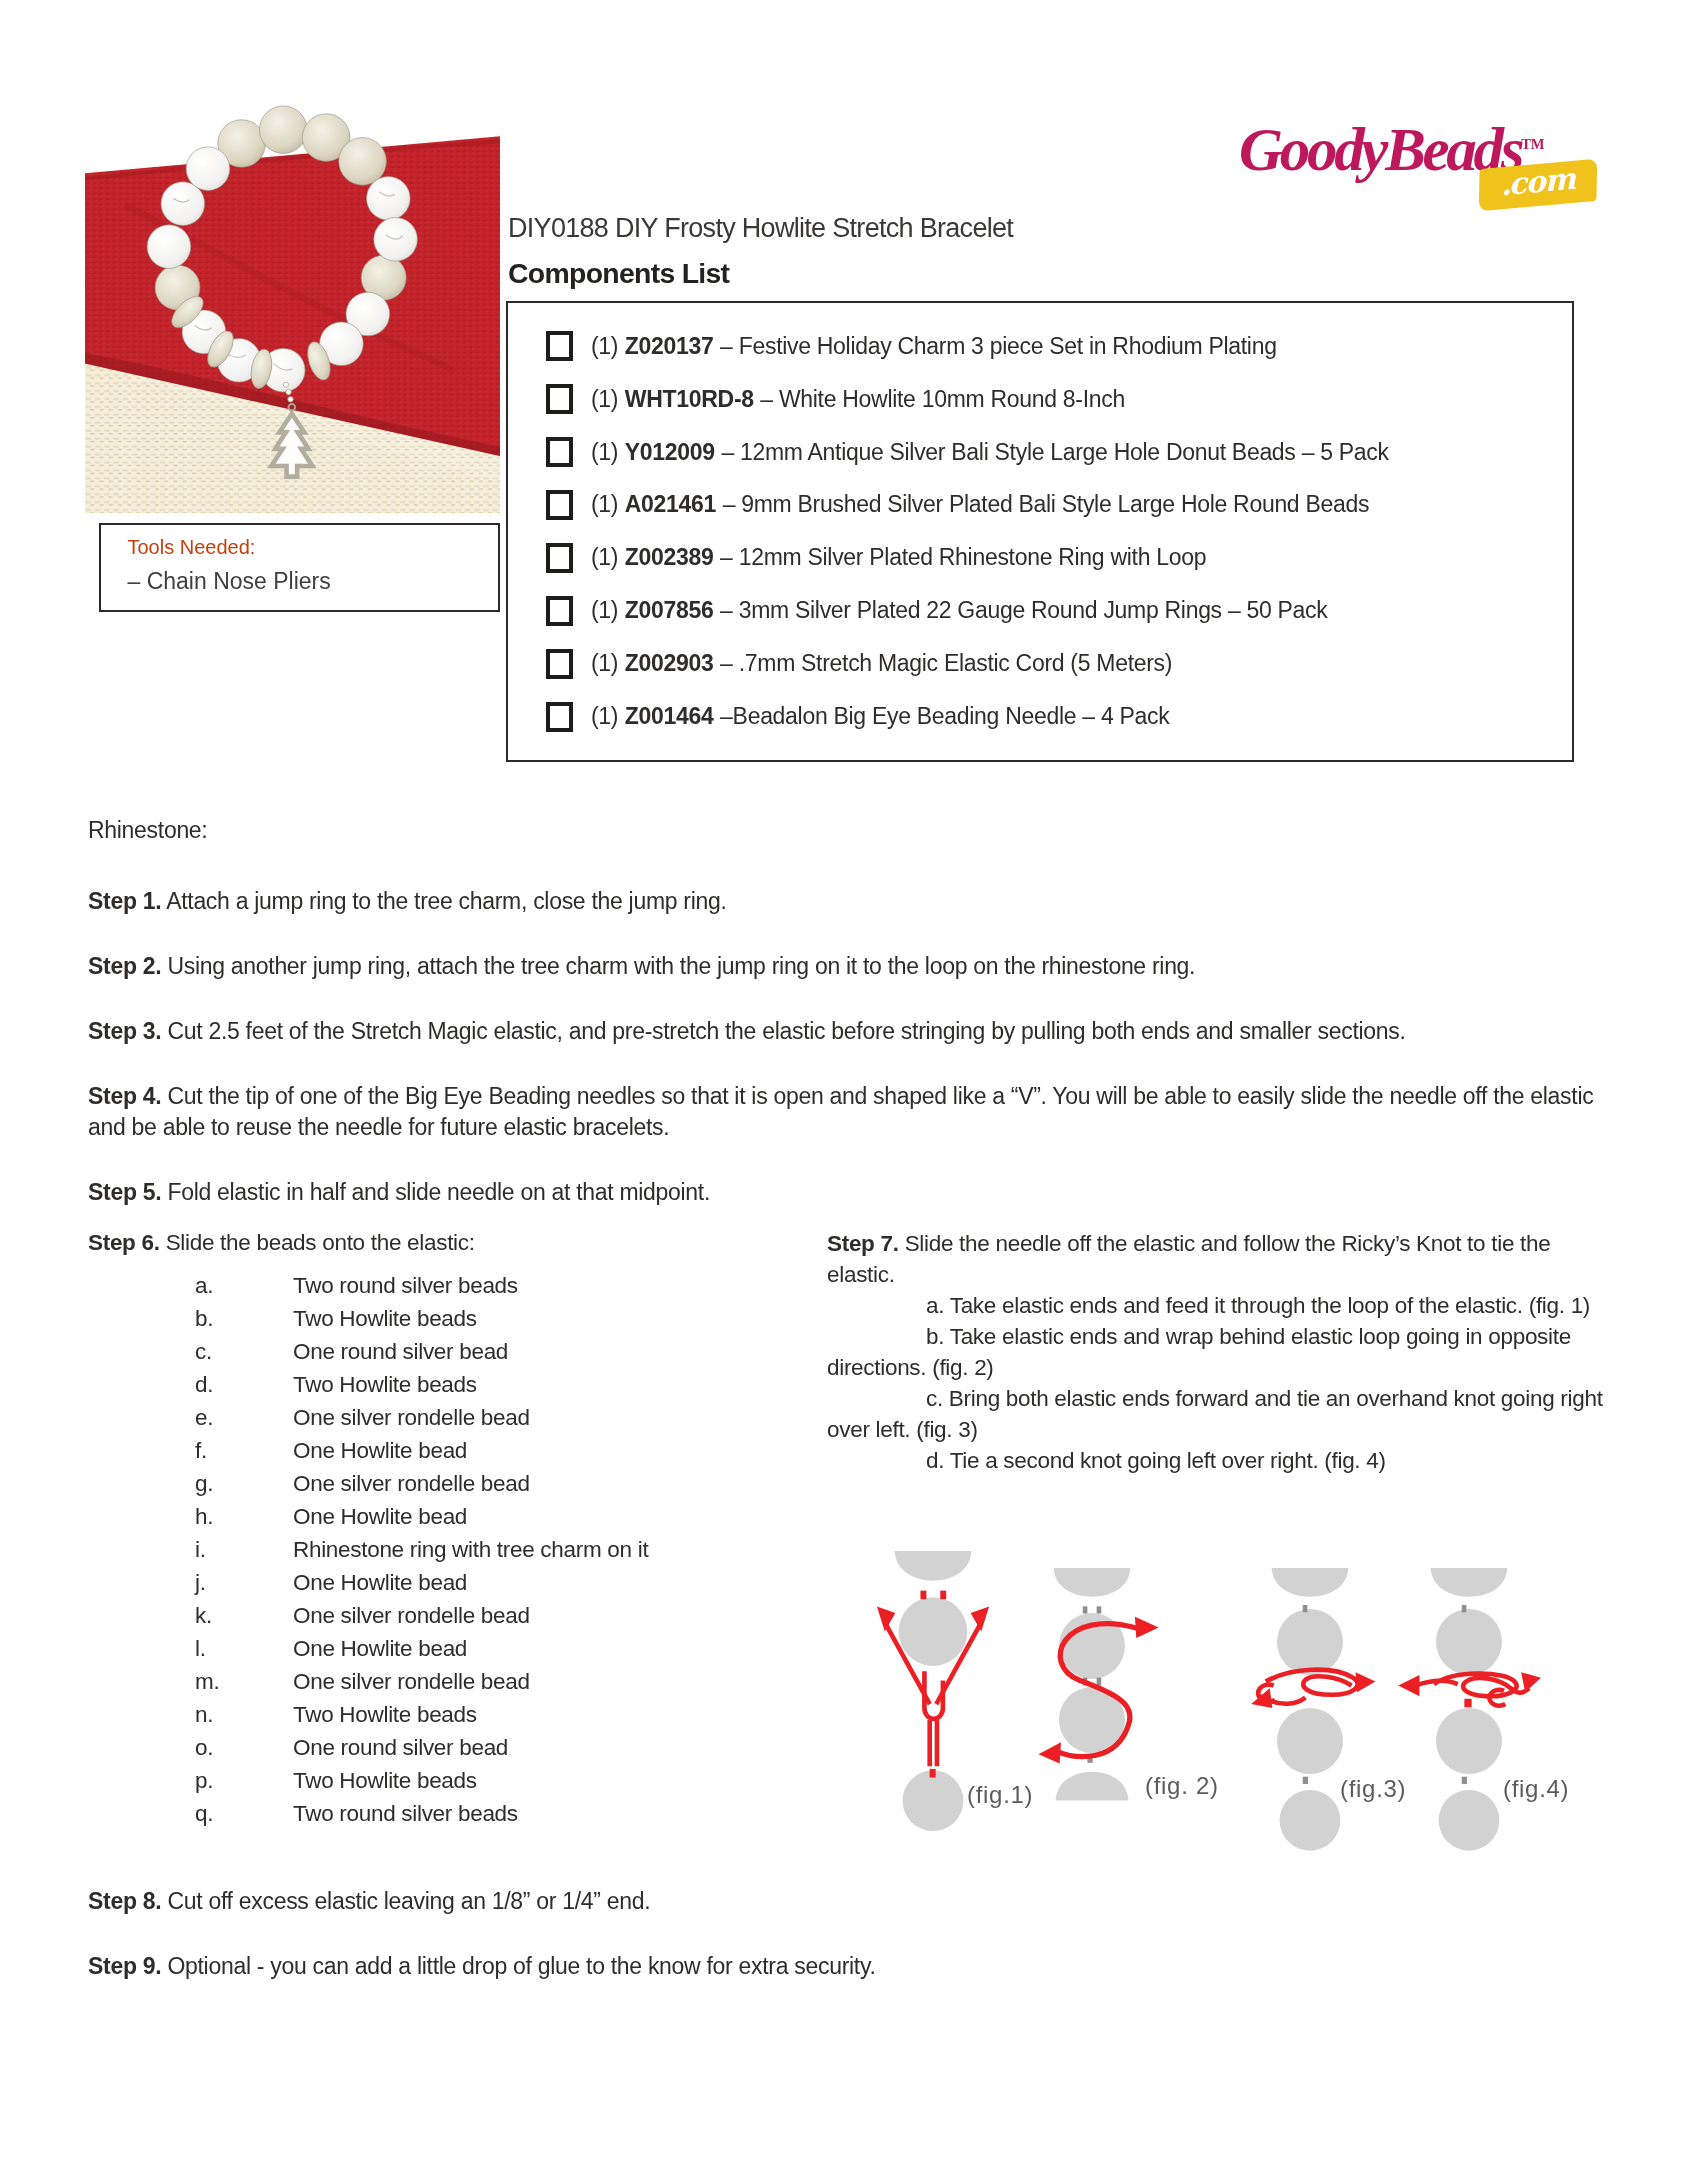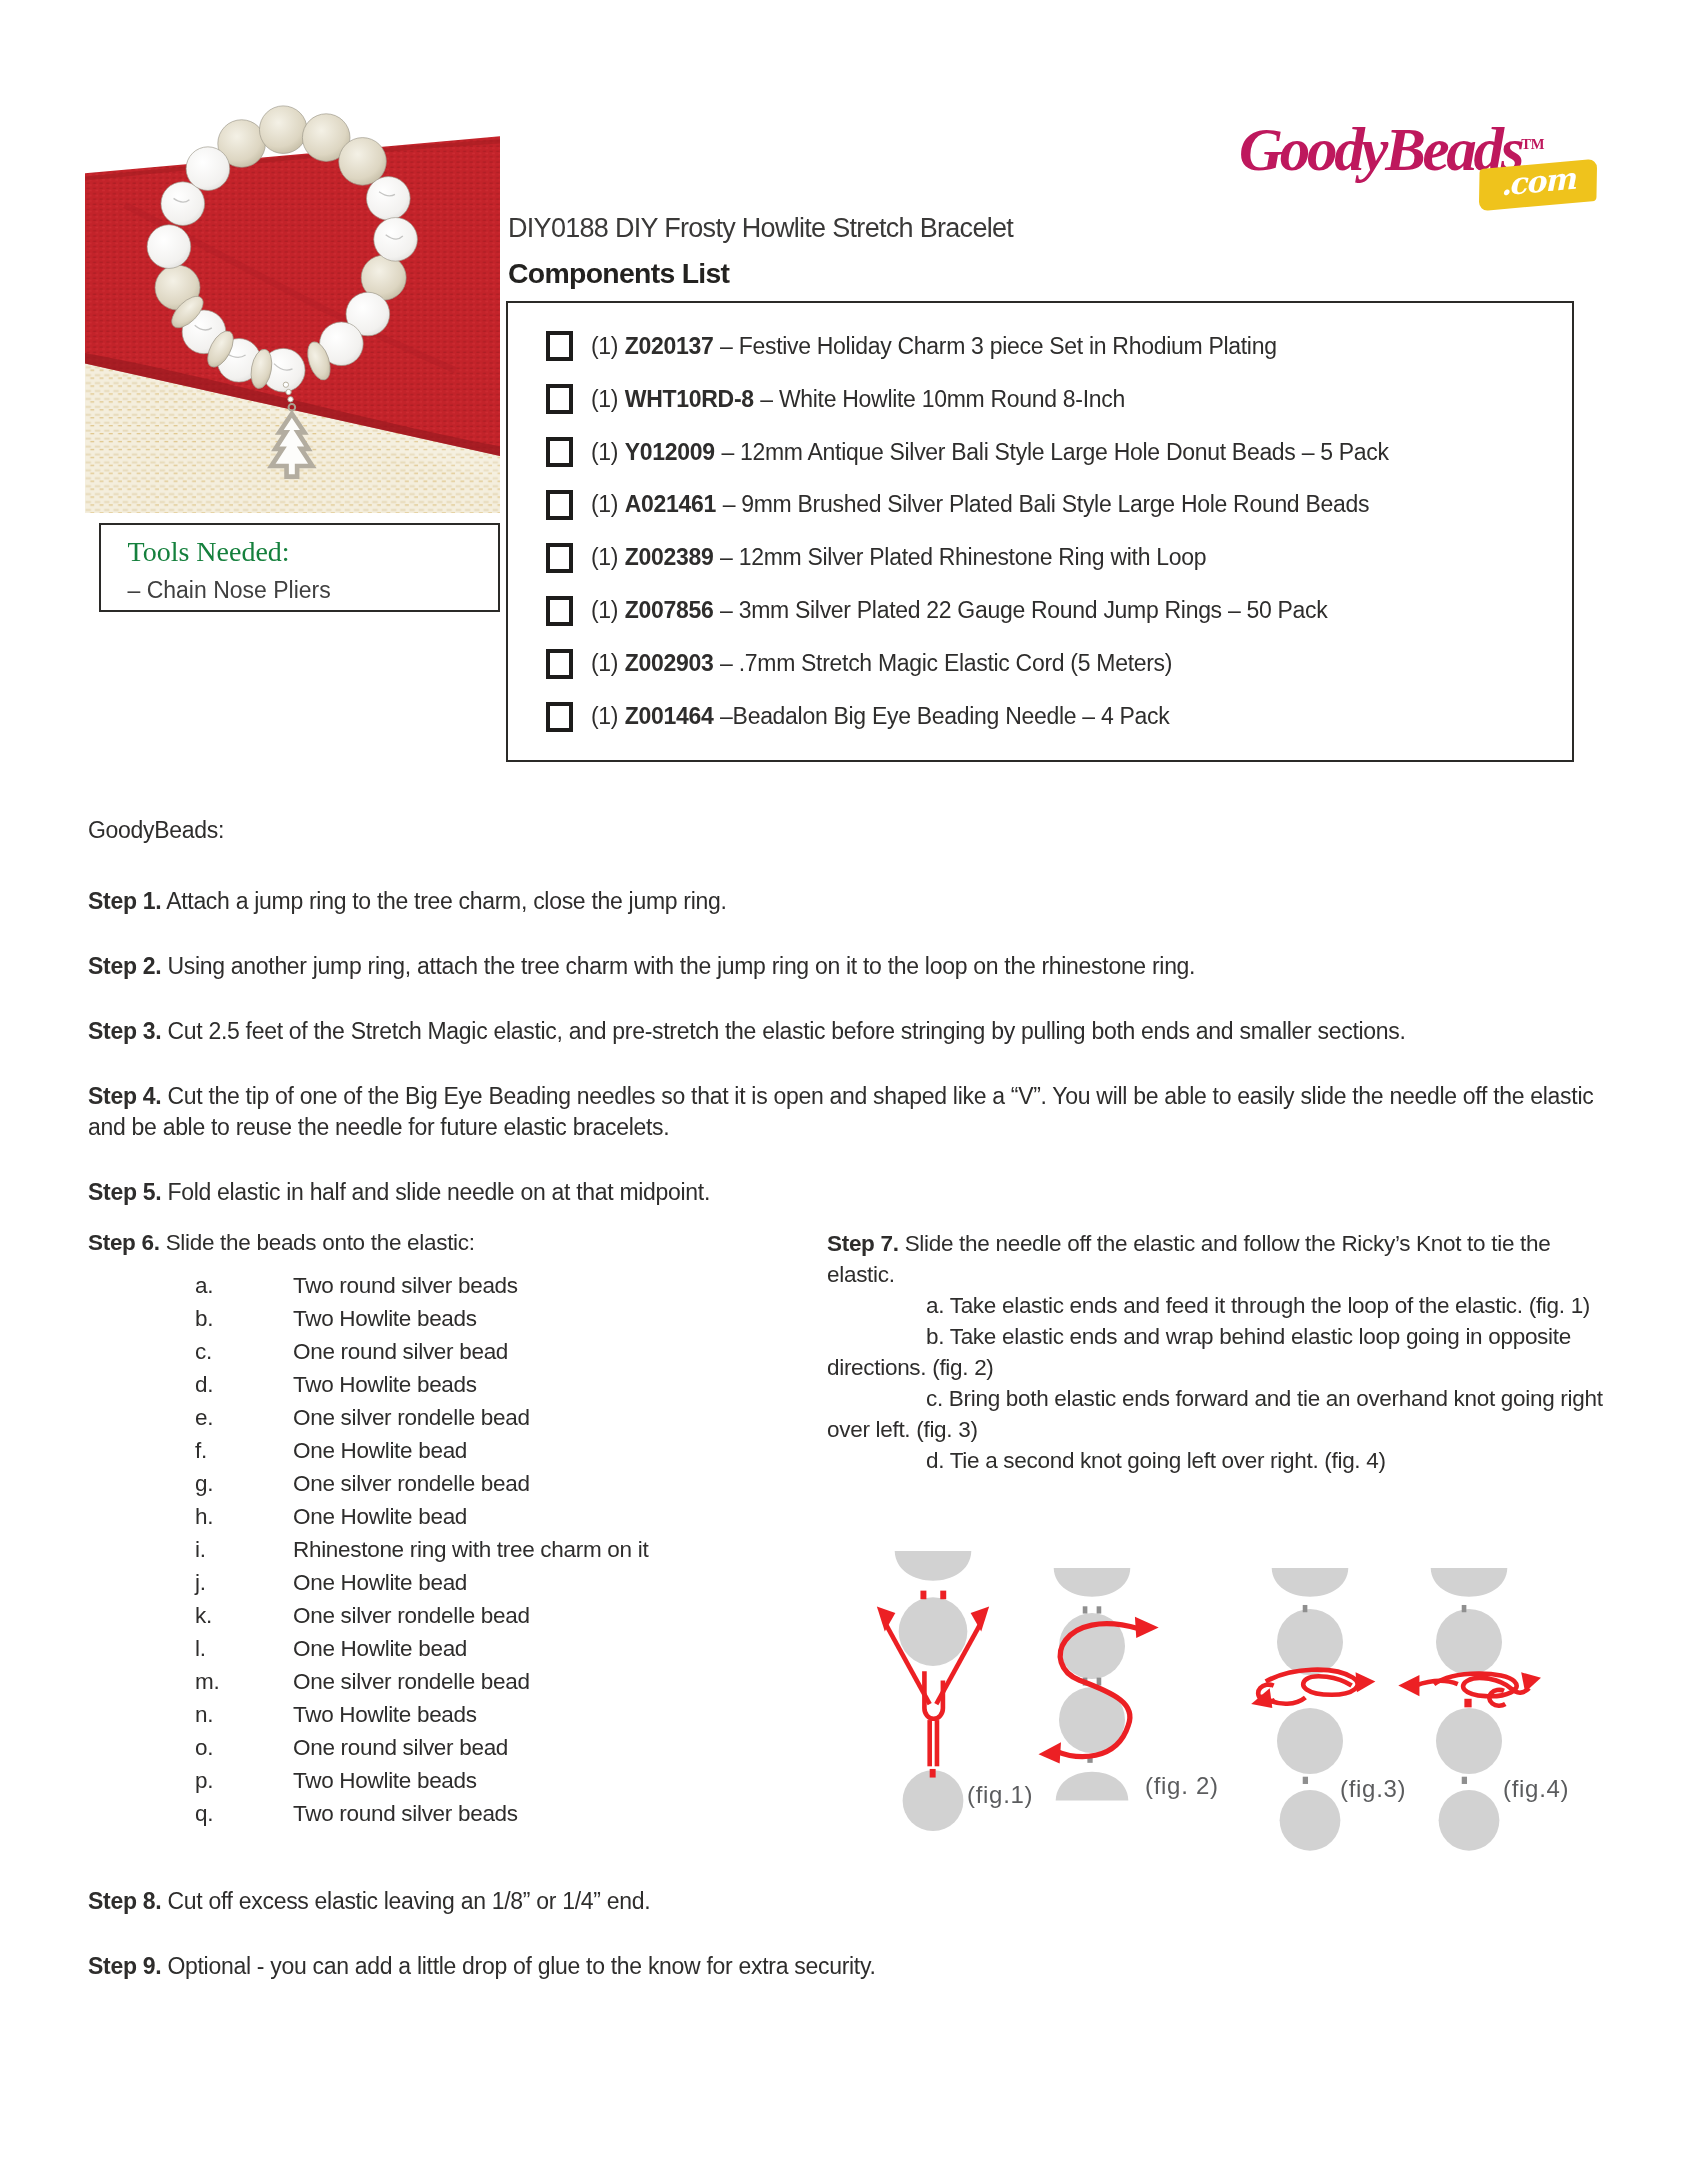--- a/index.html
+++ b/index.html
@@ -30,21 +30,21 @@
                   padding:5.3px 13.2px 5.3px 38px;}
   .comp-row{display:flex;align-items:center;font-size:23px;letter-spacing:-0.3px;}
   .comp-check{width:26.5px;height:30px;border:4px solid #1d1c1b;box-sizing:border-box;
               margin-right:18.5px;flex:none;background:#fff;}
   .comp-row .qty{margin-right:6.6px;}
   .comp-row .code{font-weight:700;margin-right:6.6px;}
 
   
   .tools-box{position:absolute;left:99px;top:523px;width:401px;height:89px;
              border:2.6px solid #2b2a28;box-sizing:border-box;padding:10.6px 0 0 26.5px;}
-  .tools-title{font-size:28px;color:#15803d;font-family:Liberation Serif, serif;}
+  .tools-title{font-size:20px;color:#c2410c;}
   .tools-item{font-size:23px;color:#404040;margin-top:9.3px;}
 
   
   .directions{position:absolute;left:88px;top:815px;width:1522px;
               font-size:23px;line-height:31px;letter-spacing:-0.3px;}
   .directions p{margin:0;}
   .directions .gap1{margin-top:40px;}
   .directions .gap2{margin-top:34px;}
   b.sl{font-weight:700;}
 
@@ -214,21 +214,21 @@
         <span>–Beadalon Big Eye Beading Needle – 4 Pack</span>
     </div>
   </div>
 
   <div class="tools-box">
     <div class="tools-title">Tools Needed:</div>
     <div class="tools-item">– Chain Nose Pliers</div>
   </div>
 
   <div class="directions">
-    <p>GoodyBeads:</p>
+    <p>Rhinestone:</p>
     <p class="gap1"><b class="sl">Step 1.</b> <span>Attach a jump ring to the tree charm, close the jump ring.</span></p>
     <p class="gap2"><b class="sl">Step 2.</b> <span>Using another jump ring, attach the tree charm with the jump ring on it to the loop on the rhinestone ring.</span></p>
     <p class="gap2"><b class="sl">Step 3.</b> <span>Cut 2.5 feet of the Stretch Magic elastic, and pre-stretch the elastic before stringing by pulling both ends and smaller sections.</span></p>
     <p class="gap2"><b class="sl">Step 4.</b> <span>Cut the tip of one of the Big Eye Beading needles so that it is open and shaped like a “V”. You will be able to easily slide the needle off the elastic and be able to reuse the needle for future elastic bracelets.</span></p>
     <p class="gap2"><b class="sl">Step 5.</b> <span>Fold elastic in half and slide needle on at that midpoint.</span></p>
   </div>
 
   <div class="col-left">
     <p class="step6-head"><b class="sl">Step 6.</b> <span>Slide the beads onto the elastic:</span></p>
     <div class="step6-grid">

